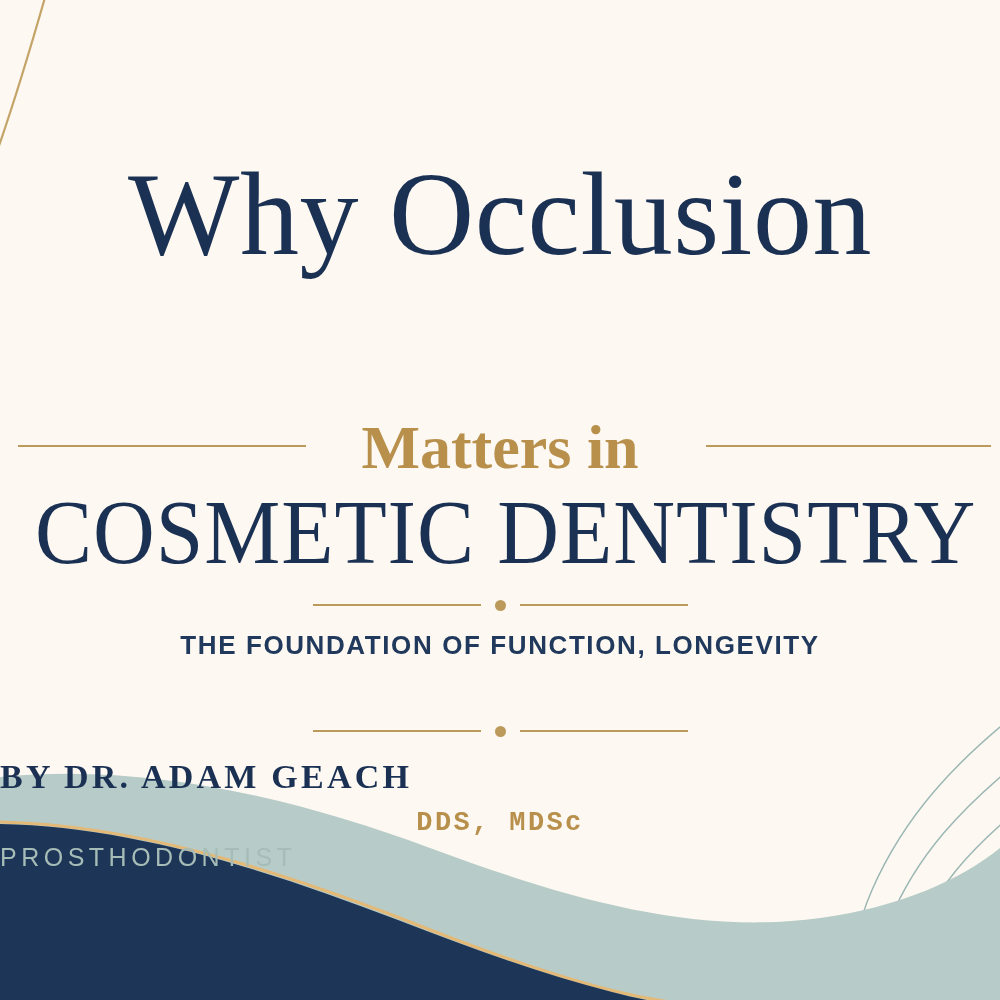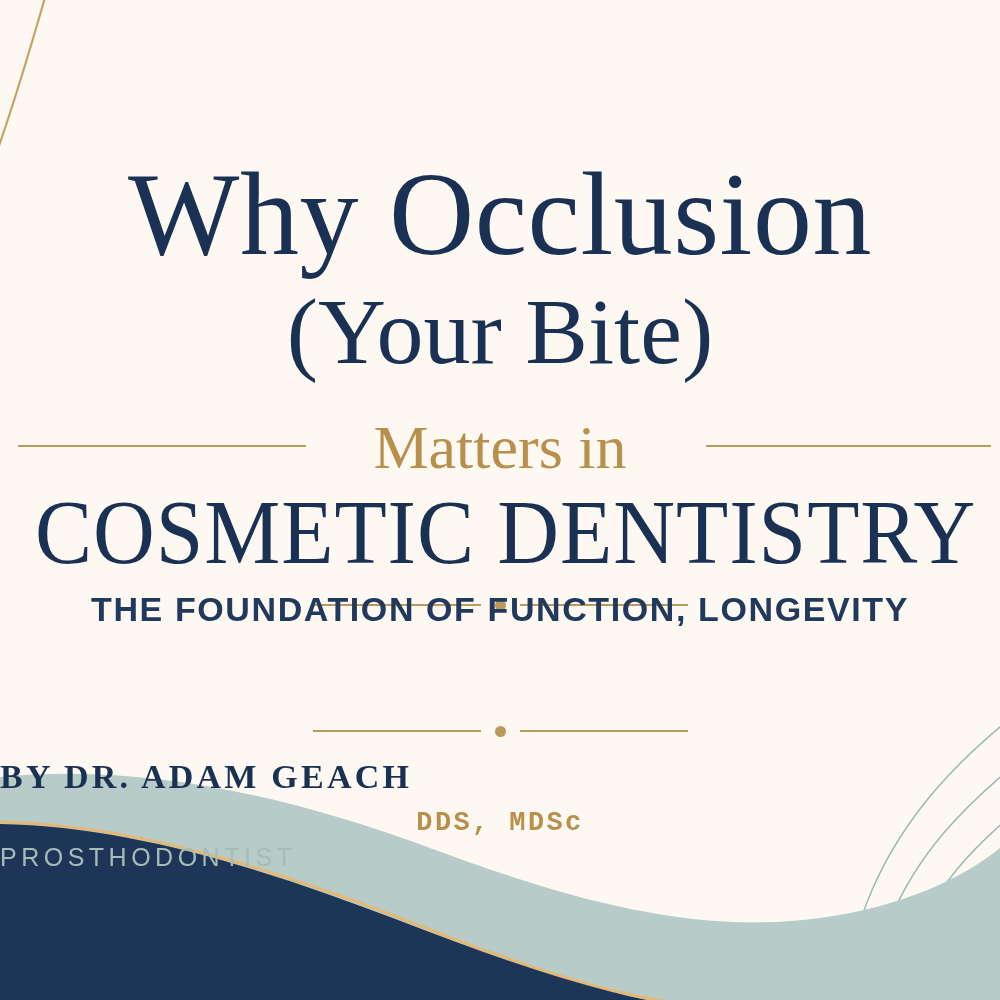--- a/index.html
+++ b/index.html
@@ -68,20 +68,21 @@
     white-space: nowrap;
   }
 
   
   .rule-row {
     position: absolute;
     top: 416px;
     left: 0;
     width: 1000px;
     height: 66px;
+    font-weight: bold;
   }
   .rule {
     position: absolute;
     top: 29px;
     height: 2px;
     background: #bc9a5b;
   }
   .rule-left  { left: 18px;  width: 288px; }
   .rule-right { left: 706px; width: 285px; }
 
@@ -137,28 +138,28 @@
     border-radius: 50%;
     background: #bc9a5b;
     margin: 0 14px;
   }
   .ornament-1 { top: 598px; }
   .ornament-2 { top: 724px; }
 
   
   .subtitle {
     position: absolute;
-    top: 586px;
+    top: 628px;
     left: 0;
     width: 1000px;
     text-align: center;
     color: #20395c;
     font-family: "Liberation Sans", sans-serif;
     font-weight: 700;
-    font-size: 34px;
+    font-size: 26px;
     line-height: 1.38;
     letter-spacing: 1.6px;
   }
 
   
   .byline {
     position: absolute;
     top: 758px;
     left: 0;
     width: 1000px;
@@ -218,21 +219,20 @@
 
     <path d="M -4 822 C 130 824 270 868 400 918 C 470 946 540 972 610 990 C 650 1000 680 1004 704 1006" fill="none" stroke="#e3b978" stroke-width="3"></path>
 
     <path d="M 0 824 C 130 826 268 870 398 920 C 470 948 542 974 612 992 C 650 1002 680 1006 706 1008 L 706 1012 L 0 1012 Z" fill="#1d3557"></path>
   </svg>
 
   <div class="content">
 
     <div class="line-why">Why Occlusion</div>
 
-    <div class="line-bite">(Your Bite)</div>
 
     <div class="rule-row">
       <div class="rule rule-left"></div>
       <div class="rule rule-right"></div>
       <div class="matters">Matters in</div>
     </div>
 
     <div class="line-cosmetic">COSMETIC DENTISTRY</div>
 
     <div class="ornament ornament-1">

